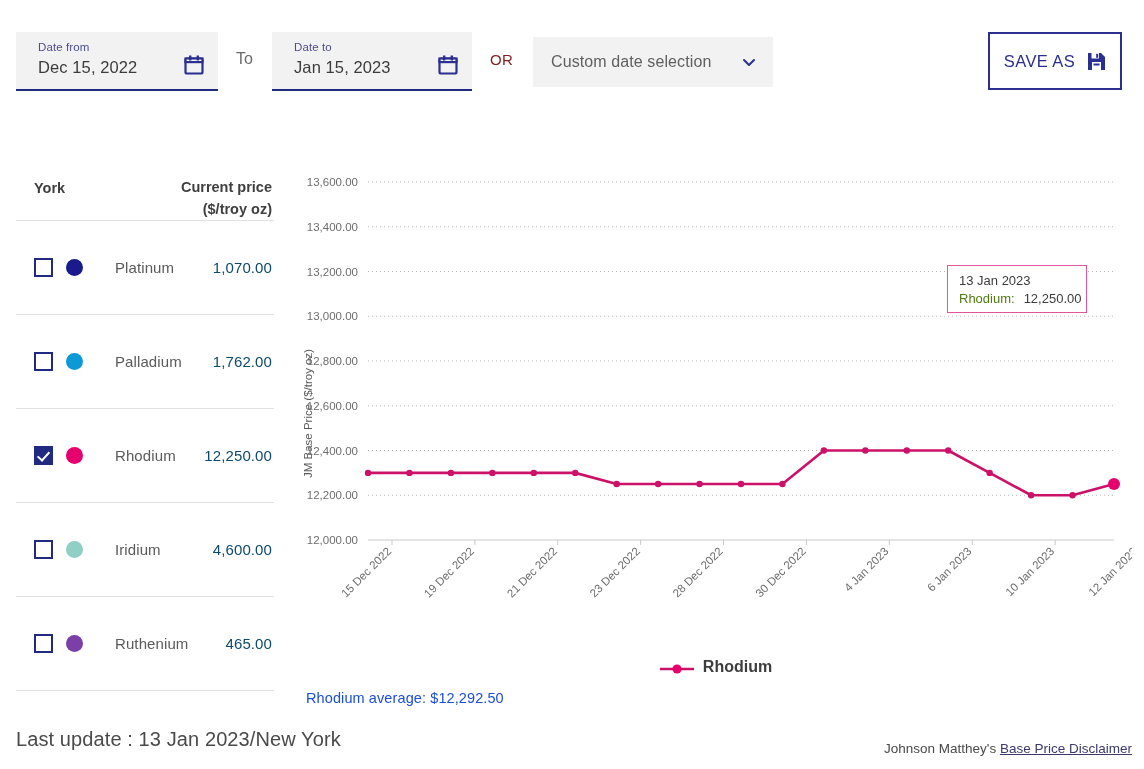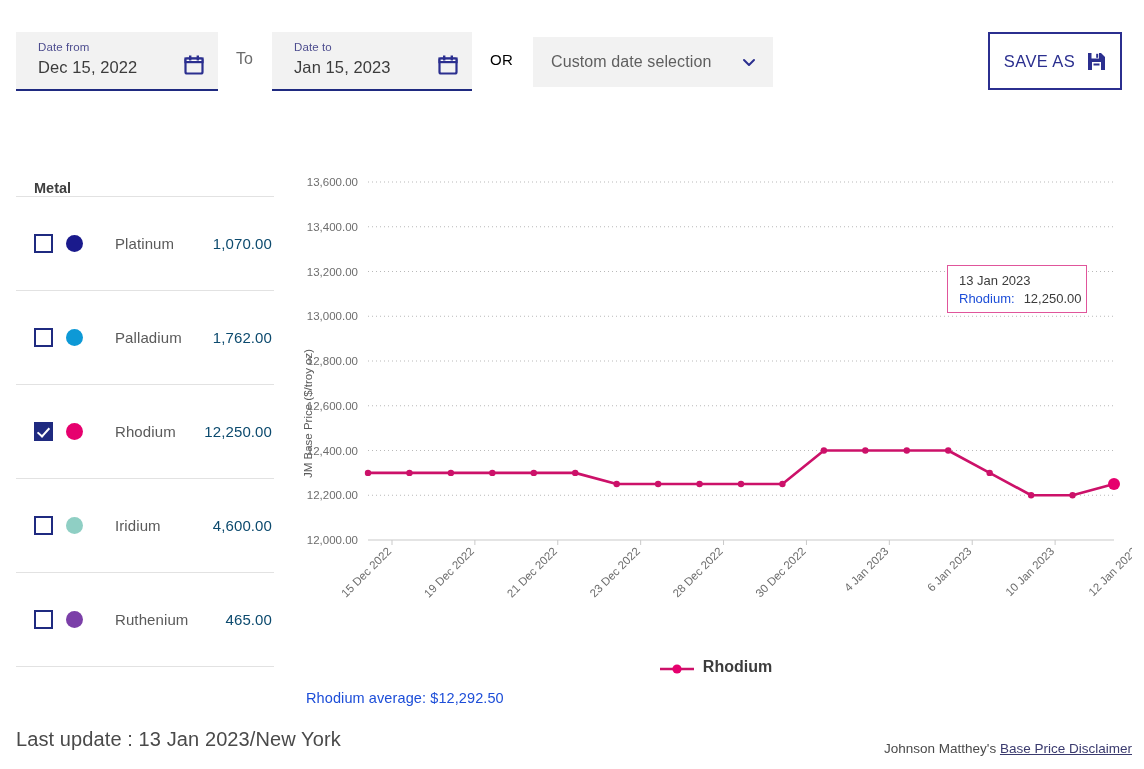--- a/index.html
+++ b/index.html
@@ -37,21 +37,21 @@
     width: 20px; height: 20px;
   }
   .cal-icon svg { display: block; }
 
   .to-word {
     position: absolute; left: 236px; top: 50px;
     font-size: 16px; color: #6b6b6b;
   }
   .or-word {
     position: absolute; left: 490px; top: 51px;
-    font-size: 15px; color: #000000; letter-spacing: .3px;
+    font-size: 15px; color: #7f1d1d; letter-spacing: .3px;
   }
 
   .custom-select {
     position: absolute; left: 533px; top: 37px;
     width: 240px; height: 50px;
     background: #f2f2f2;
     display: flex; align-items: center;
     padding: 0 16px 0 18px;
     cursor: pointer;
   }
@@ -157,21 +157,21 @@
 
   .tooltip {
     position: absolute; left: 647px; top: 105px;
     width: 140px; height: 48px;
     background: #ffffff;
     border: 1.5px solid #e0559b;
     padding: 6px 9px 0 11px;
   }
   .tt-date { font-size: 13px; color: #3c3c3c; line-height: 18px; }
   .tt-row { font-size: 13px; line-height: 18px; white-space: nowrap; }
-  .tt-name { color: #1d4ed8; }
+  .tt-name { color: #4d7c0f; }
   .tt-val { color: #3c3c3c; margin-left: 9px; }
 
   .legend {
     position: absolute; left: 0; top: 498px; width: 832px;
     display: flex; align-items: center; justify-content: center;
     gap: 9px;
   }
   .legend-mark { width: 34px; height: 12px; position: relative; }
   .legend-label { font-size: 16px; color: #3c3c3c; font-weight: 600; }
 
@@ -243,21 +243,25 @@
           <rect x="9.2" y="1.8" width="2" height="4" fill="#2b2f8f"></rect>
           <rect x="5" y="10" width="9" height="8" fill="#ffffff"></rect>
           <rect x="6.5" y="11.5" width="6" height="2" fill="#2b2f8f"></rect>
         </svg>
       </span>
     </div>
   </div>
 
   <div class="metals">
     <div class="metals-head">
-      <div class="mh-metal">Metal</div>
+      <div class="mh-metal">York</div>
+      <div class="mh-price">
+        <span>Current price</span>
+        <span class="sub">($/troy oz)</span>
+      </div>
     </div>
 
     <div class="metal-row">
       <span class="cbox"></span>
       <span class="dot" style="background:#1a1a8c"></span>
       <span class="metal-name">Platinum</span>
       <span class="metal-price">1,070.00</span>
     </div>
 
     <div class="metal-row">

